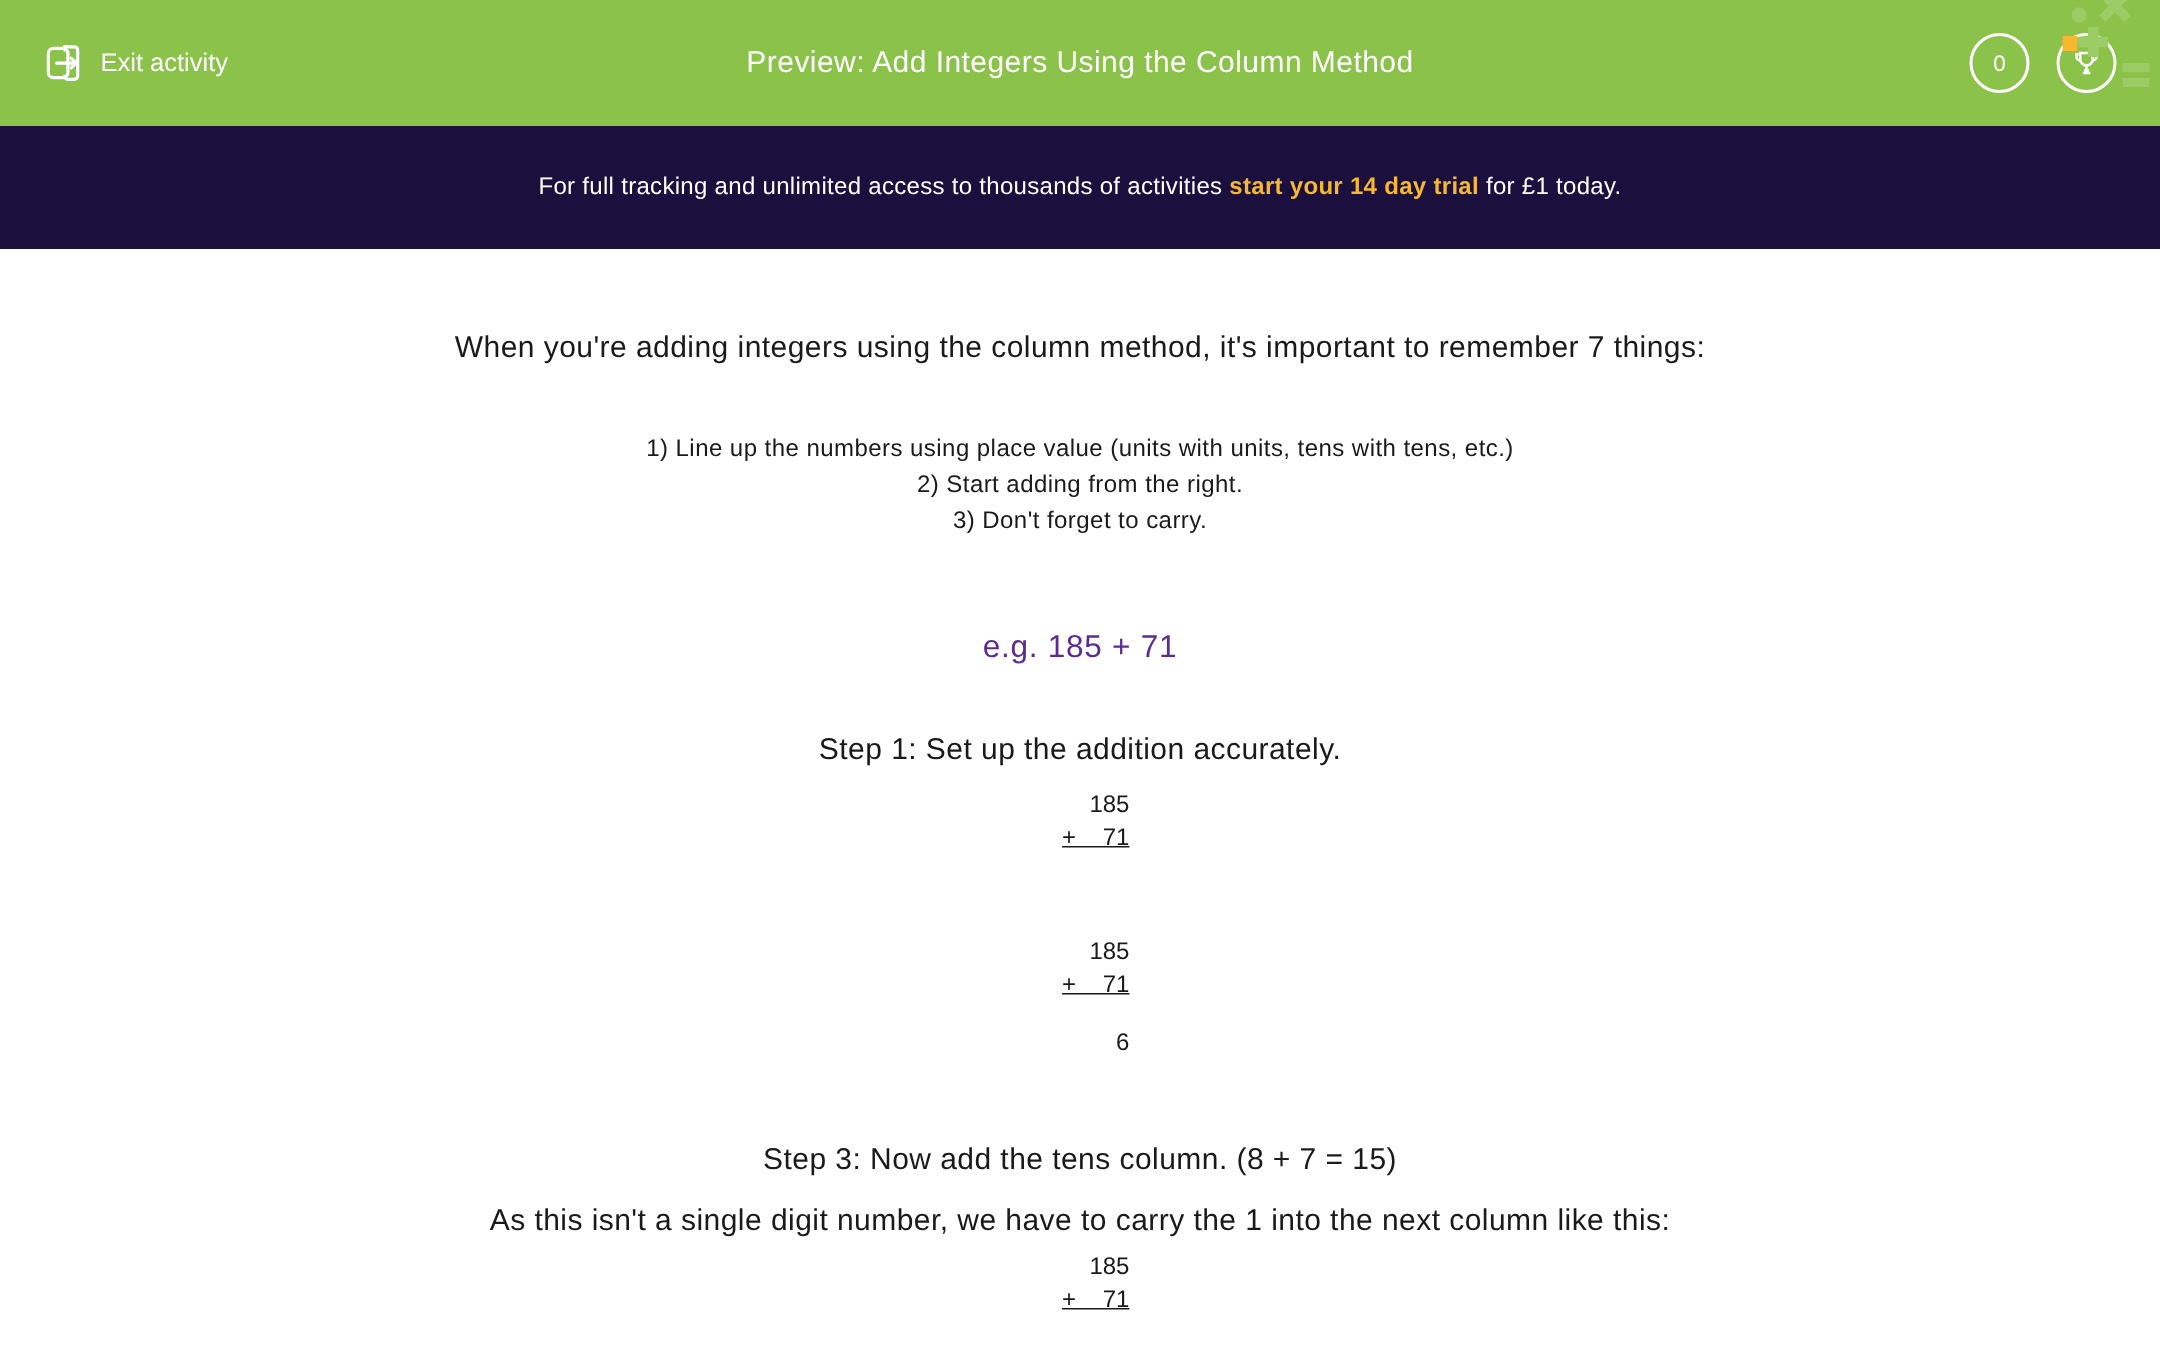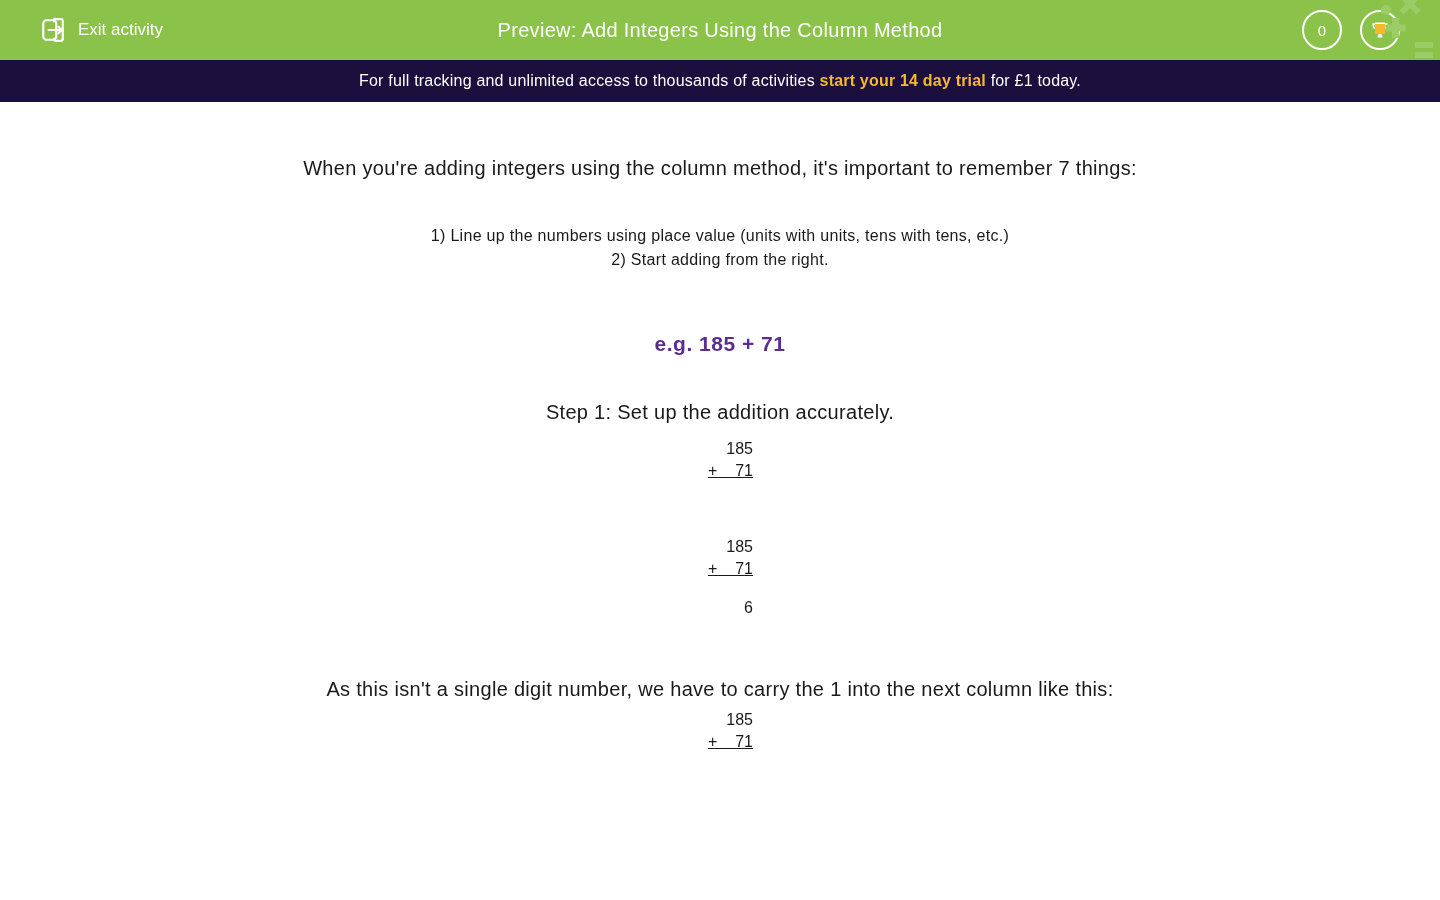--- a/index.html
+++ b/index.html
@@ -7,24 +7,24 @@
       padding: 0;
       box-sizing: border-box;
     }
     body {
       font-family: -apple-system, BlinkMacSystemFont, 'Segoe UI', Arial, sans-serif;
       color: #1a1a1a;
       background: #fff;
     }
     .header {
       background: #8BC34A;
-      height: 60px;
-      display: flex;
-      align-items: center;
-      padding: 0 40px;
+      height: 84px;
+      display: flex;
+      align-items: center;
+      padding: 0 29px;
       position: relative;
     }
     .exit-activity {
       display: flex;
       align-items: center;
       gap: 12px;
       color: #fff;
       font-size: 17px;
       cursor: pointer;
     }
@@ -82,21 +82,21 @@
       top: 0;
       right: 0;
       width: 80px;
       height: 68px;
       pointer-events: none;
     }
     .promo-banner {
       background: #1a0f3d;
       color: #fff;
       text-align: center;
-      padding: 12px;
+      padding: 32px;
       font-size: 16px;
       letter-spacing: 0.2px;
     }
     .promo-bold {
       color: #f5b82e;
       font-weight: 700;
     }
     .content {
       max-width: 1100px;
       margin: 0 auto;
@@ -112,21 +112,21 @@
     }
     .rules-list {
       font-size: 16px;
       line-height: 1.5;
       letter-spacing: 0.3px;
       margin-bottom: 60px;
     }
     .example-heading {
       color: #5b2c91;
       font-size: 21px;
-      font-weight: 700;
+      font-weight: 400;
       letter-spacing: 0.5px;
       margin-bottom: 45px;
     }
     .step-block {
       margin-bottom: 55px;
     }
     .step-title {
       font-size: 20px;
       letter-spacing: 0.3px;
       margin-bottom: 14px;
@@ -203,20 +203,21 @@
 <div class="promo-banner">
   <span>For full tracking and unlimited access to thousands of activities </span><span class="promo-bold">start your 14 day trial</span><span> for £1 today.</span>
 </div>
 
 <main class="content">
   <p class="intro-text">When you're adding integers using the column method, it's important to remember 7 things:</p>
 
   <div class="rules-list">
     <div>1) Line up the numbers using place value (units with units, tens with tens, etc.)</div>
     <div>2) Start adding from the right.</div>
+    <div>3) Don't forget to carry.</div>
   </div>
 
   <div class="example-heading">e.g. 185 + 71</div>
 
   <div class="step-block">
     <p class="step-title">
       <span class="step-label">Step 1:</span><span> Set up the addition accurately.</span>
     </p>
     <div class="working">
       <div>185</div>
@@ -227,20 +228,23 @@
   <div class="step-block">
     <div class="working">
       <div>185</div>
       <div class="line-under">+  71</div>
       <div style="height:16px"></div>
       <div class="result-row">6</div>
     </div>
   </div>
 
   <div class="step-block" style="margin-bottom:10px;">
+    <p class="step-title">
+      <span class="step-label">Step 3:</span><span> Now add the tens column. (8 + 7 = 15)</span>
+    </p>
     <p class="step-explain">As this isn't a single digit number, we have to carry the 1 into the next column like this:</p>
     <div class="working">
       <div>185</div>
       <div class="line-under">+  71</div>
       
       
     </div>
   </div>
 </main>
 

